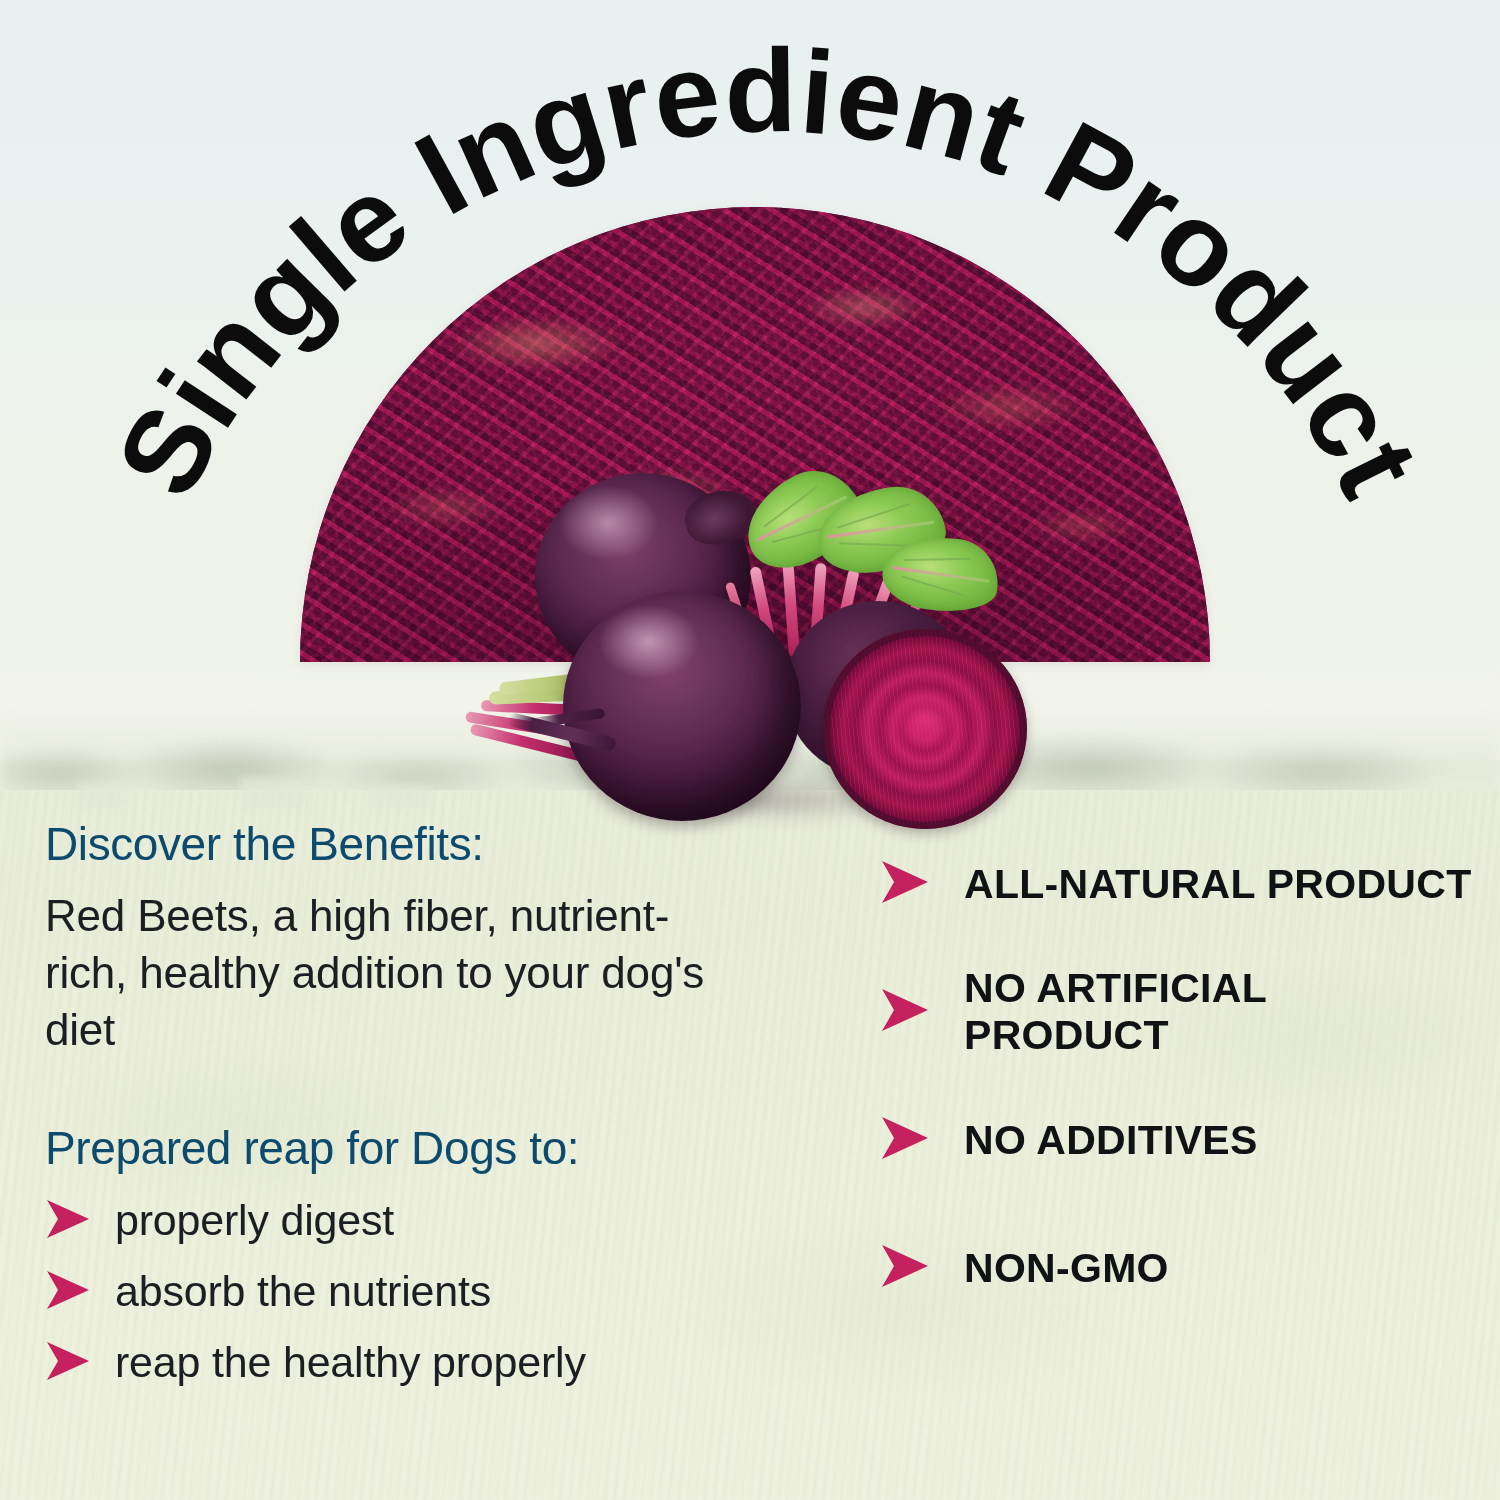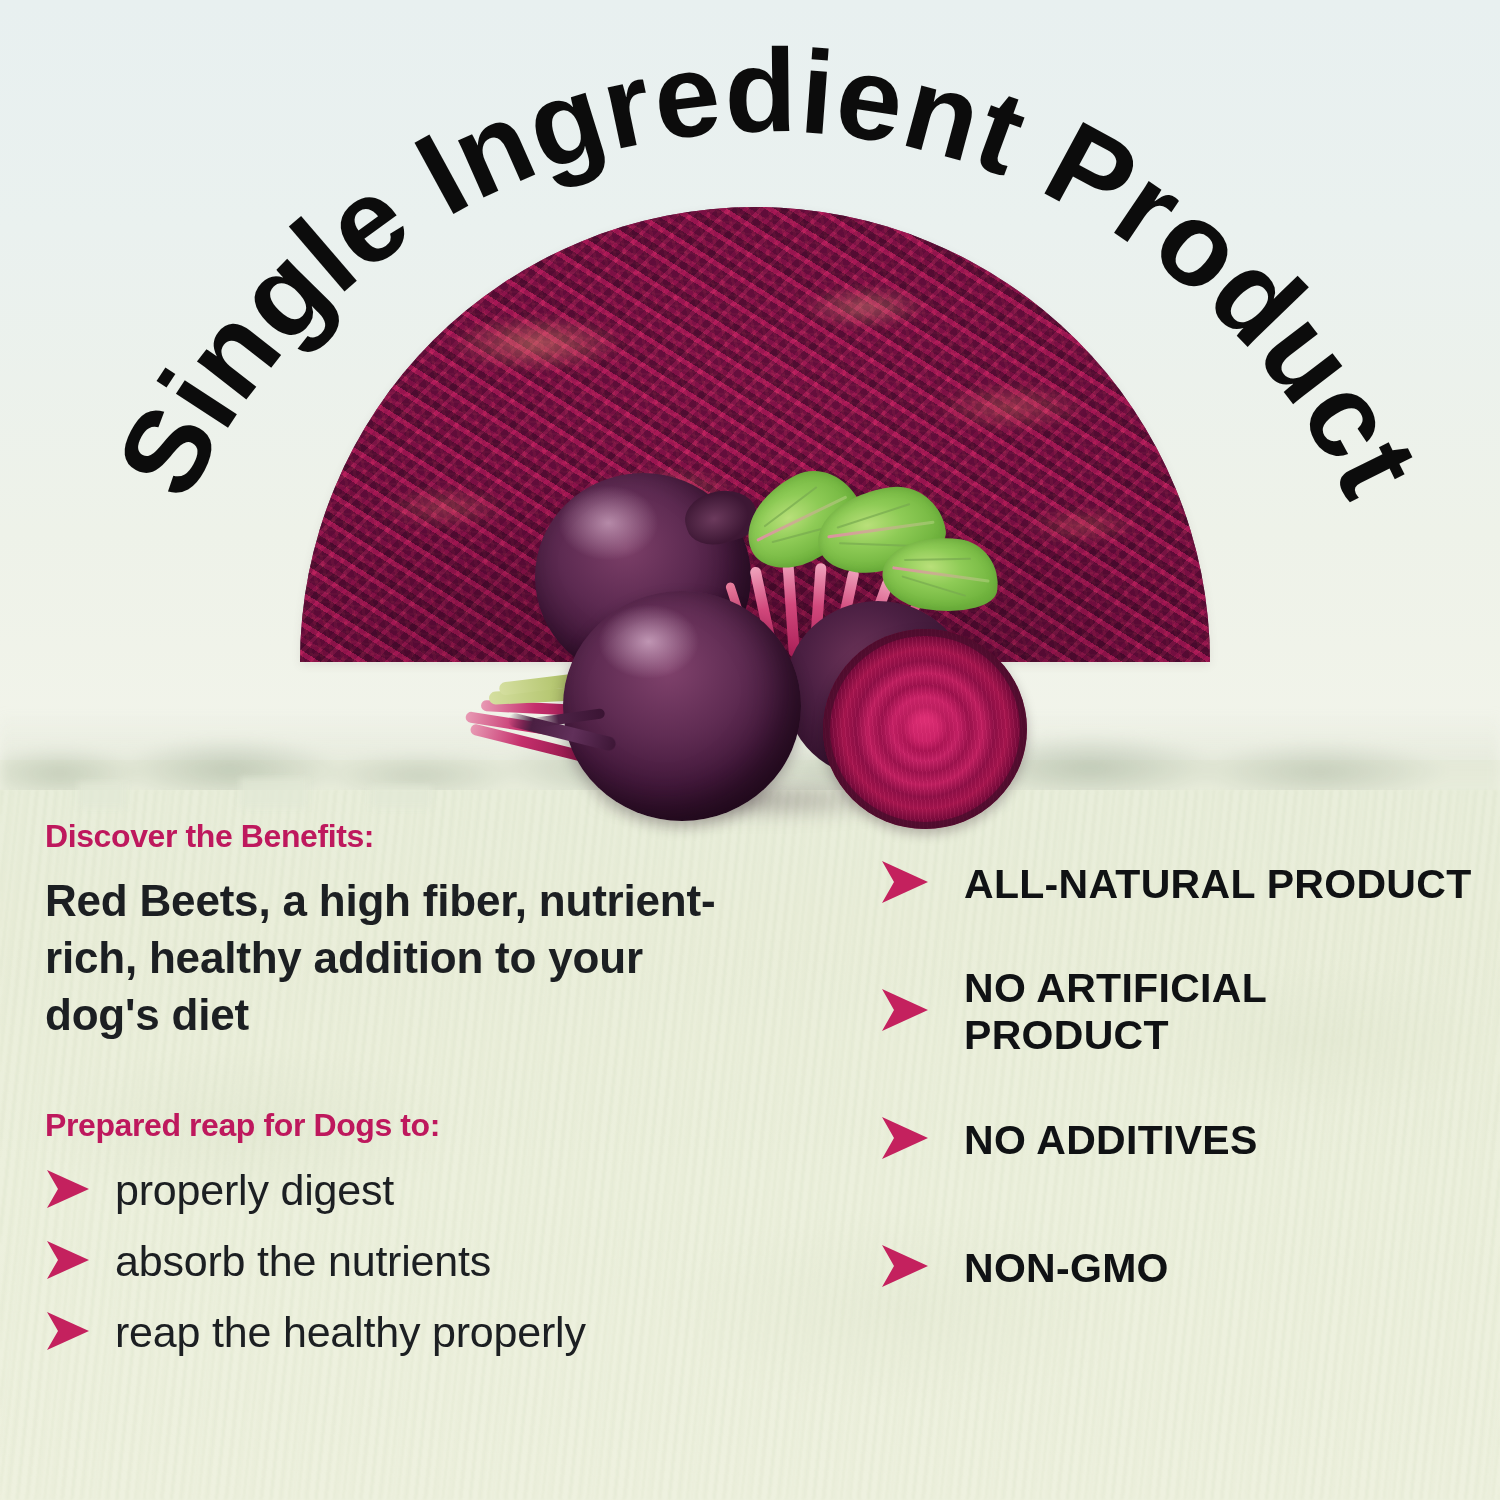--- a/index.html
+++ b/index.html
@@ -208,25 +208,25 @@
   }
 
   
   #content {
     position:absolute; left:0; top:820px; width:1500px; height:680px;
   }
   .col-left { position:absolute; left:45px; top:0; width:760px; }
   .col-right { position:absolute; left:880px; top:0; width:600px; }
 
   .hdg {
-    font-size:32px; font-weight:700; color:#be185d;
+    font-size:46px; font-weight:400; color:#0c4a6e;
     letter-spacing:-.4px; line-height:1.06;
   }
   .para {
-    font-size:44px; font-weight:700; color:#1c1f22;
+    font-size:44px; font-weight:400; color:#1c1f22;
     line-height:1.30; letter-spacing:-.2px; margin-top:18px;
     max-width:700px;
   }
   .hdg2 { margin-top:66px; }
 
   .blist { list-style:none; margin-top:23px; }
   .bitem { display:flex; align-items:center; margin-bottom:22px; }
   .arrow { flex:0 0 auto; margin-right:24px; }
   .blabel { font-size:43px; font-weight:400; color:#1c1f22; letter-spacing:-.2px; }
 

